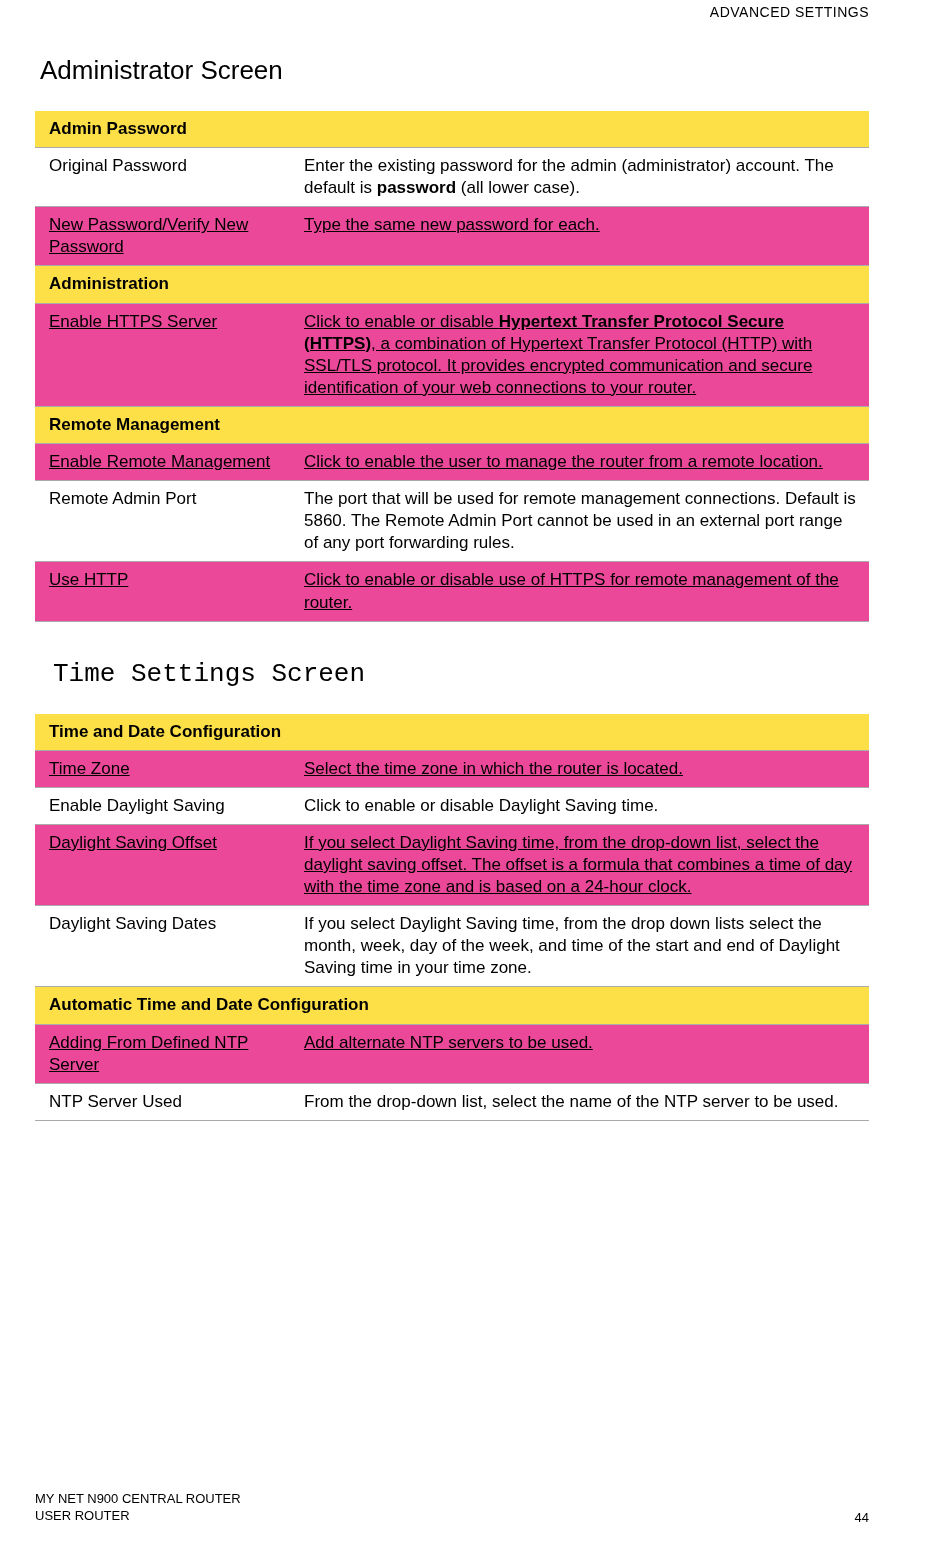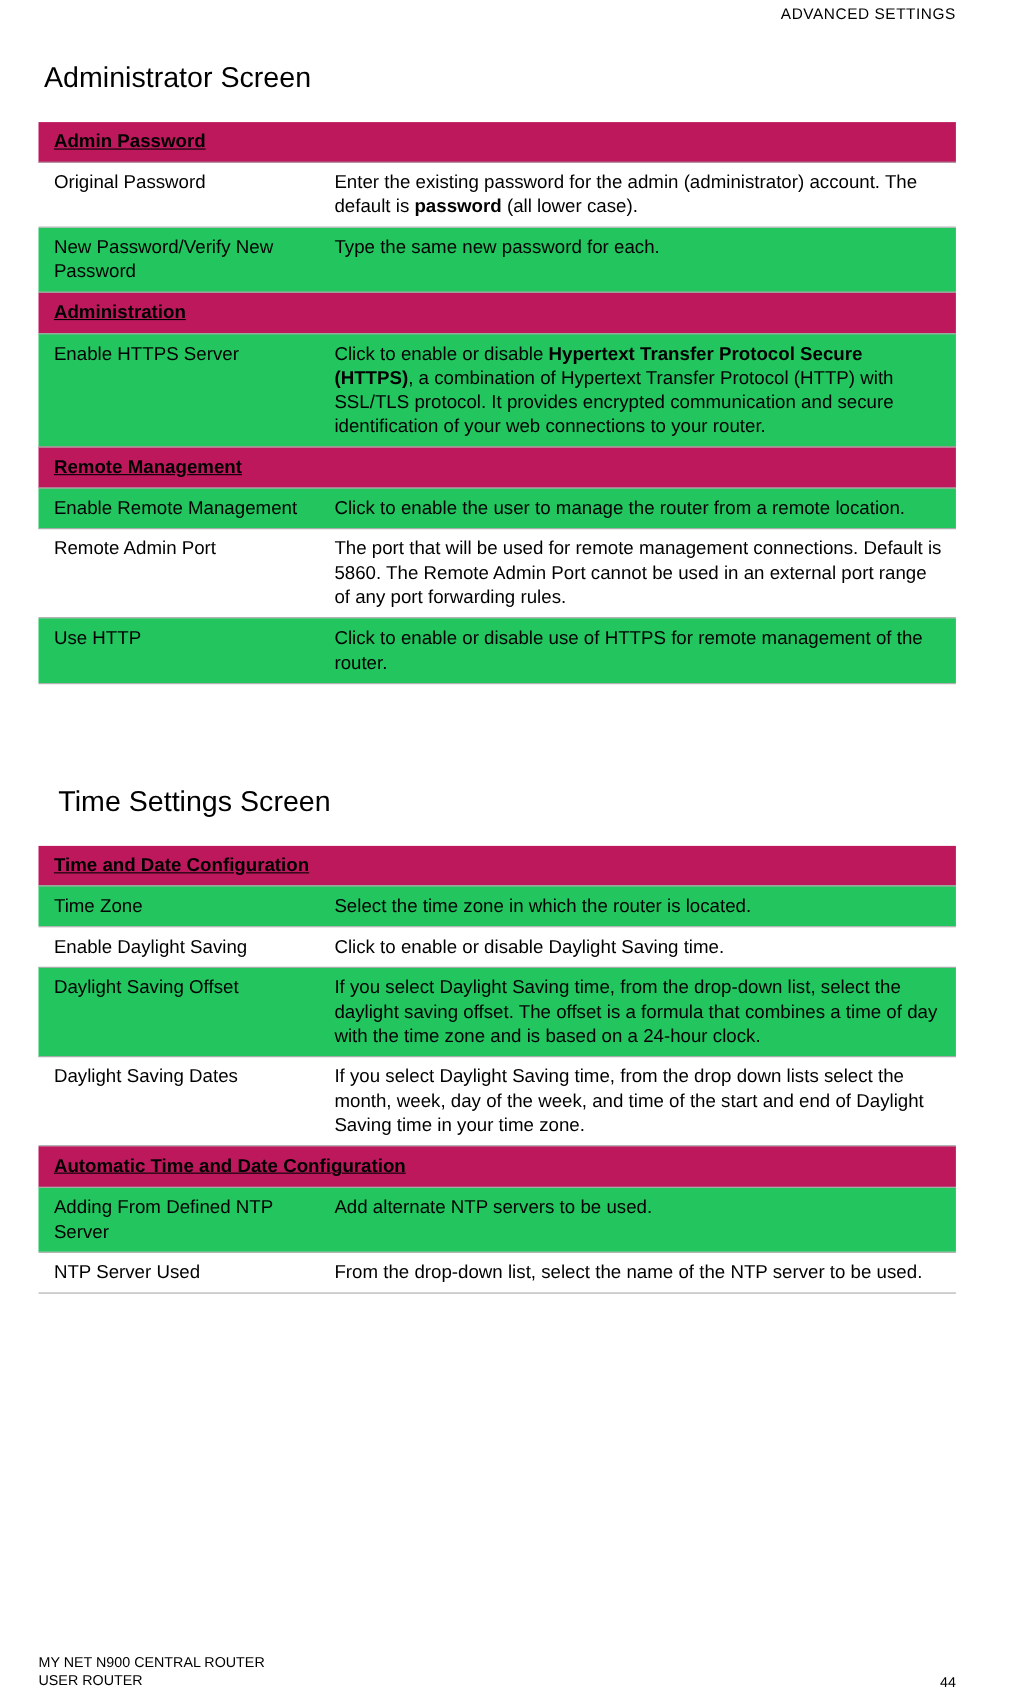--- a/index.html
+++ b/index.html
@@ -22,41 +22,41 @@
   .content {
     padding: 55px 70px 0 35px;
   }
   .h1 {
     font-size: 26px;
     font-weight: 300;
     margin-bottom: 25px;
     margin-left: 5px;
   }
   .h1.second {
-    margin-top: 91px;
+    margin-top: 37px;
     margin-left: 18px;
+    font-family: Liberation Mono, monospace;
   }
   table {
     width: 100%;
     border-collapse: collapse;
     font-size: 17px;
     line-height: 1.3;
   }
   tr { border-bottom: 1px solid #aaa; }
   td { vertical-align: top; padding: 7px 10px 7px 14px; }
   td.label-cell { width: 255px; }
   tr.section-header td {
-    background: #be185d;
+    background: #fde047;
     font-weight: bold;
-    text-decoration: underline;
   }
-  tr.alt td { background: #22c55e; }
+  tr.alt td { background: #ec4899; text-decoration: underline; }
   .footer {
     position: absolute;
-    bottom: 9px;
+    bottom: 21px;
     left: 35px;
     right: 70px;
     display: flex;
     justify-content: space-between;
     align-items: flex-end;
     font-size: 13px;
   }
   .footer-left { line-height: 1.3; }
   strong { font-weight: bold; }
 </style>

